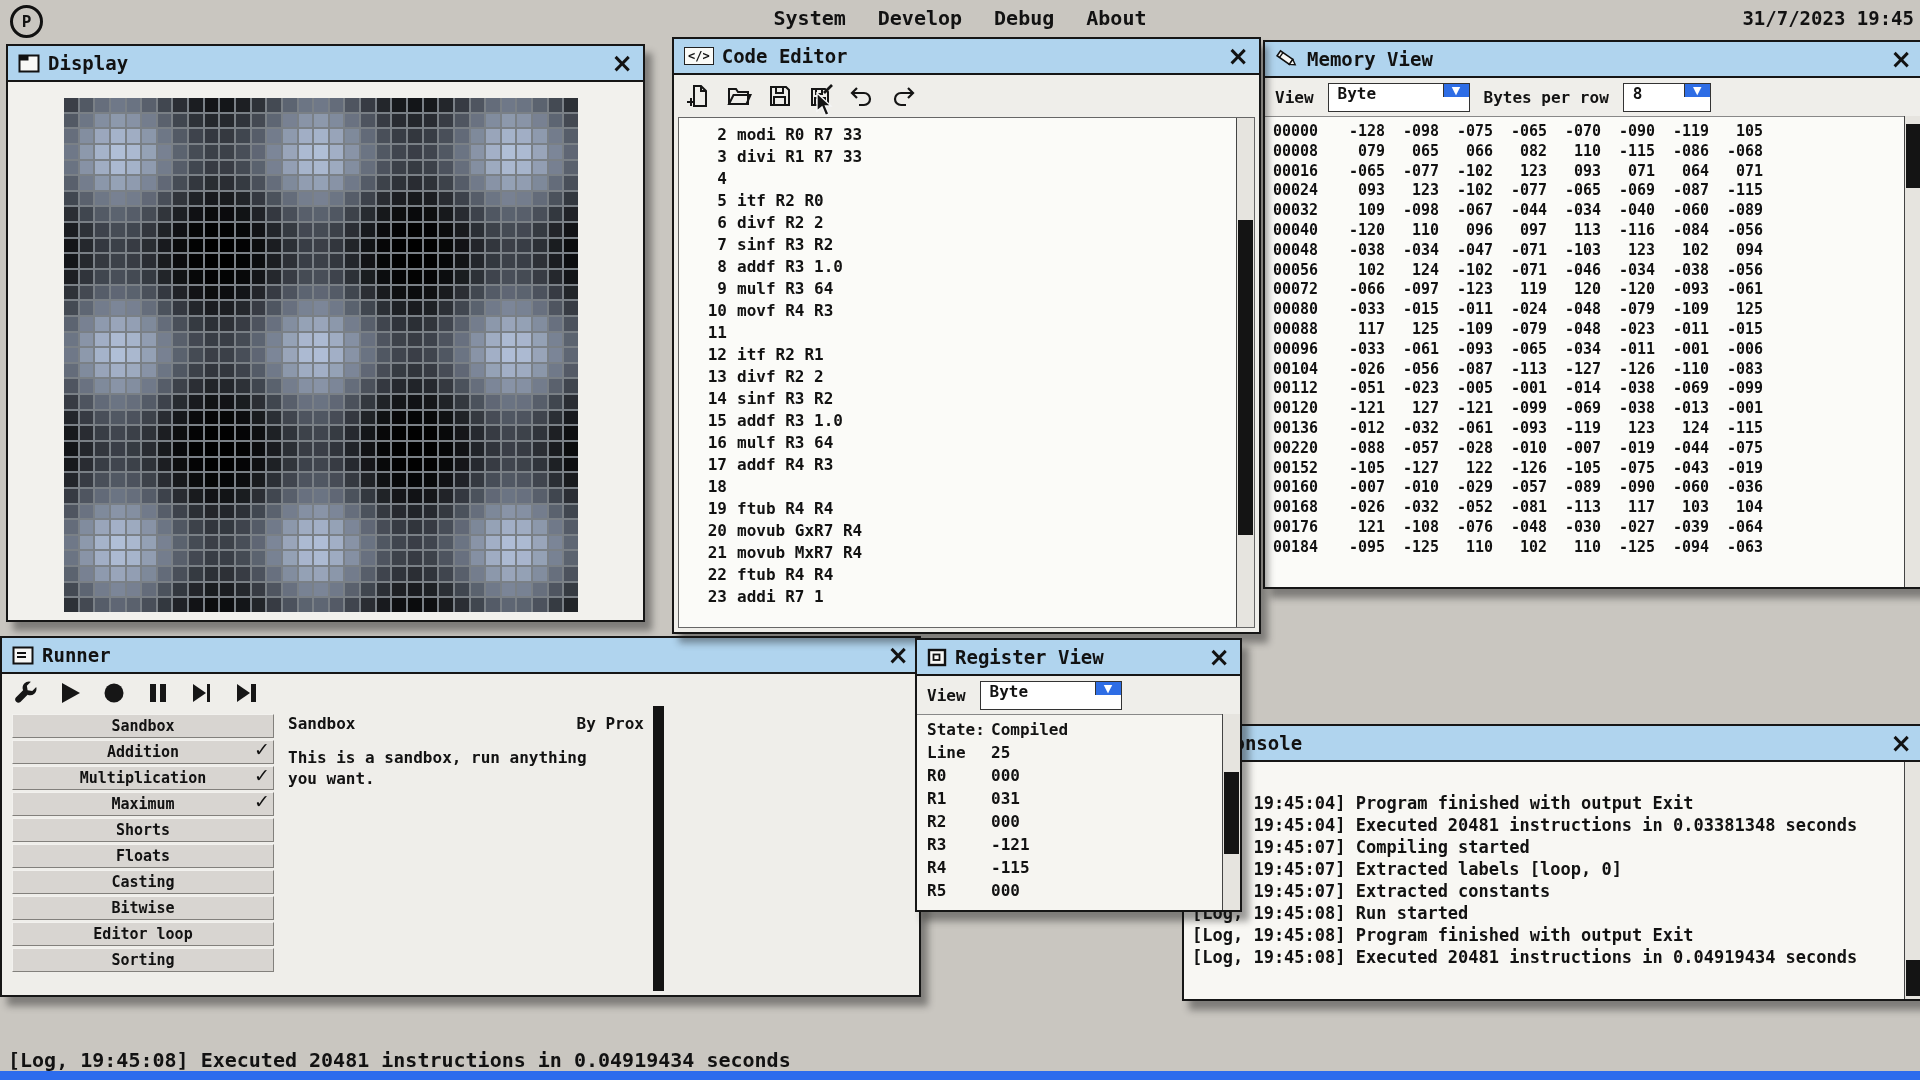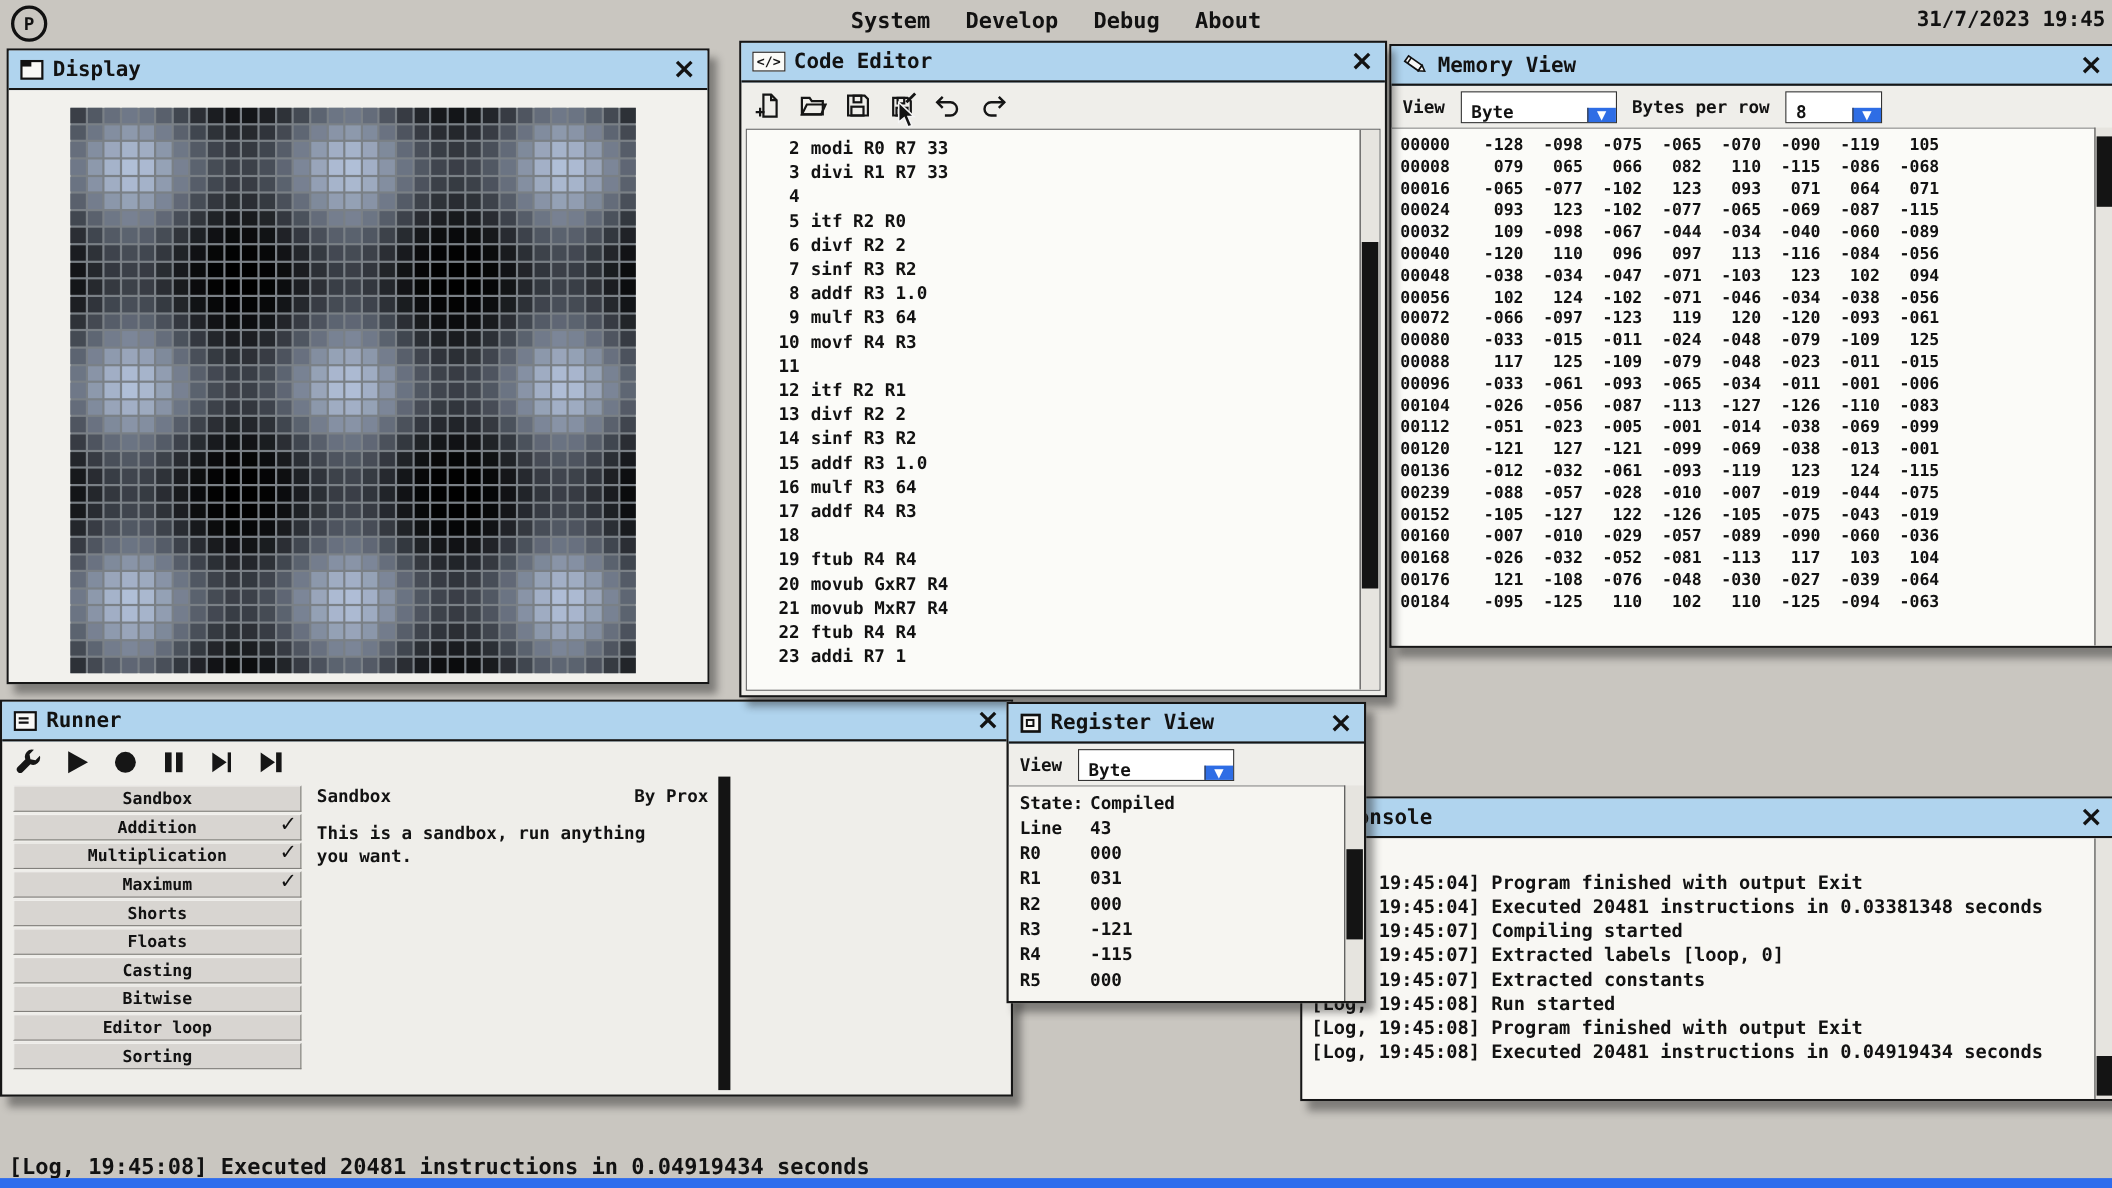--- a/index.html
+++ b/index.html
@@ -18,21 +18,21 @@
   .window{position:absolute;border:2px solid #161616;background:#efeeea;
           box-shadow:7px 9px 7px rgba(25,25,25,.42)}
   .titlebar{height:34px;background:#b0d4ee;border-bottom:2px solid #161616;
             display:flex;align-items:center;gap:8px;padding:0 10px;font-size:19px}
   .close{margin-left:auto;font-size:26px;line-height:26px;font-family:"DejaVu Sans",sans-serif}
   .winbody{position:absolute;top:36px;left:0;right:0;bottom:0;overflow:hidden}
   .vscroll{position:absolute;right:0;width:17px;background:#e6e4df;border-left:1px solid #444}
   .vthumb{position:absolute;left:1px;right:1px;background:#141414}
   .icon-box{background:#fbfbf8;border:1px solid #222;font-size:12px;padding:1px 3px;line-height:14px}
 
-  .dropdown{display:inline-flex;align-items:flex-end;height:27px;background:#fff;border:1px solid #333}
+  .dropdown{display:inline-flex;align-items:flex-start;height:27px;background:#fff;border:1px solid #333}
   .dd-text{display:flex;align-items:center;padding:0 9px;font-size:16px;min-width:96px}
   .dd-text.narrow{min-width:42px}
   .dd-btn{width:25px;display:flex;align-items:center;justify-content:center;background:#2e6de5;color:#fff;
           font-size:11px;border-left:1px solid #333;font-family:"DejaVu Sans",sans-serif}
   .controls{height:38px;display:flex;align-items:center;gap:14px;padding:0 10px;font-size:16px}
 
   
   #win-display{left:6px;top:44px;width:635px;height:574px;z-index:10}
   #display-body{background:#f2f1ed}
   #pixel-grid{position:absolute;left:56px;top:16px;width:514px;height:514px;background:#7a8086;
@@ -1380,21 +1380,21 @@
 
         <div class="mrow"><span class="maddr">00104</span><span><span class="mcell">-026</span><span class="mcell">-056</span><span class="mcell">-087</span><span class="mcell">-113</span><span class="mcell">-127</span><span class="mcell">-126</span><span class="mcell">-110</span><span class="mcell">-083</span></span></div>
 
         <div class="mrow"><span class="maddr">00112</span><span><span class="mcell">-051</span><span class="mcell">-023</span><span class="mcell">-005</span><span class="mcell">-001</span><span class="mcell">-014</span><span class="mcell">-038</span><span class="mcell">-069</span><span class="mcell">-099</span></span></div>
 
         <div class="mrow"><span class="maddr">00120</span><span><span class="mcell">-121</span><span class="mcell">127</span><span class="mcell">-121</span><span class="mcell">-099</span><span class="mcell">-069</span><span class="mcell">-038</span><span class="mcell">-013</span><span class="mcell">-001</span></span></div>
 
 
         <div class="mrow"><span class="maddr">00136</span><span><span class="mcell">-012</span><span class="mcell">-032</span><span class="mcell">-061</span><span class="mcell">-093</span><span class="mcell">-119</span><span class="mcell">123</span><span class="mcell">124</span><span class="mcell">-115</span></span></div>
 
-        <div class="mrow"><span class="maddr">00239</span><span><span class="mcell">-088</span><span class="mcell">-057</span><span class="mcell">-028</span><span class="mcell">-010</span><span class="mcell">-007</span><span class="mcell">-019</span><span class="mcell">-044</span><span class="mcell">-075</span></span></div>
+        <div class="mrow"><span class="maddr">00220</span><span><span class="mcell">-088</span><span class="mcell">-057</span><span class="mcell">-028</span><span class="mcell">-010</span><span class="mcell">-007</span><span class="mcell">-019</span><span class="mcell">-044</span><span class="mcell">-075</span></span></div>
 
         <div class="mrow"><span class="maddr">00152</span><span><span class="mcell">-105</span><span class="mcell">-127</span><span class="mcell">122</span><span class="mcell">-126</span><span class="mcell">-105</span><span class="mcell">-075</span><span class="mcell">-043</span><span class="mcell">-019</span></span></div>
 
         <div class="mrow"><span class="maddr">00160</span><span><span class="mcell">-007</span><span class="mcell">-010</span><span class="mcell">-029</span><span class="mcell">-057</span><span class="mcell">-089</span><span class="mcell">-090</span><span class="mcell">-060</span><span class="mcell">-036</span></span></div>
 
         <div class="mrow"><span class="maddr">00168</span><span><span class="mcell">-026</span><span class="mcell">-032</span><span class="mcell">-052</span><span class="mcell">-081</span><span class="mcell">-113</span><span class="mcell">117</span><span class="mcell">103</span><span class="mcell">104</span></span></div>
 
         <div class="mrow"><span class="maddr">00176</span><span><span class="mcell">121</span><span class="mcell">-108</span><span class="mcell">-076</span><span class="mcell">-048</span><span class="mcell">-030</span><span class="mcell">-027</span><span class="mcell">-039</span><span class="mcell">-064</span></span></div>
 
         <div class="mrow"><span class="maddr">00184</span><span><span class="mcell">-095</span><span class="mcell">-125</span><span class="mcell">110</span><span class="mcell">102</span><span class="mcell">110</span><span class="mcell">-125</span><span class="mcell">-094</span><span class="mcell">-063</span></span></div>
@@ -1534,21 +1534,21 @@
       <span>View</span>
       <span class="dropdown">
         <span class="dd-text">Byte</span>
         <span class="dd-btn">▼</span>
       </span>
     </div>
     <div id="reg-rows">
 
         <div class="rrow"><span class="rlabel">State:</span><span class="rvalue">Compiled</span></div>
 
-        <div class="rrow"><span class="rlabel">Line</span><span class="rvalue">43</span></div>
+        <div class="rrow"><span class="rlabel">Line</span><span class="rvalue">25</span></div>
 
         <div class="rrow"><span class="rlabel">R0</span><span class="rvalue">000</span></div>
 
         <div class="rrow"><span class="rlabel">R1</span><span class="rvalue">031</span></div>
 
         <div class="rrow"><span class="rlabel">R2</span><span class="rvalue">000</span></div>
 
         <div class="rrow"><span class="rlabel">R3</span><span class="rvalue">-121</span></div>
 
         <div class="rrow"><span class="rlabel">R4</span><span class="rvalue">-115</span></div>

